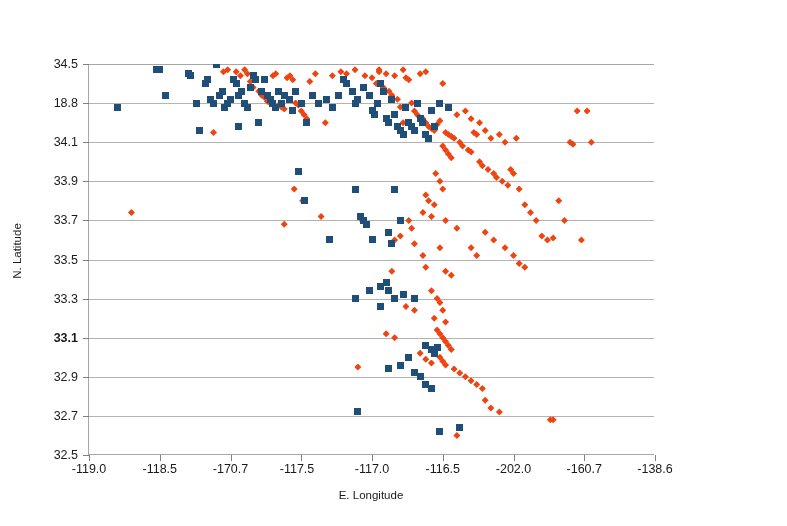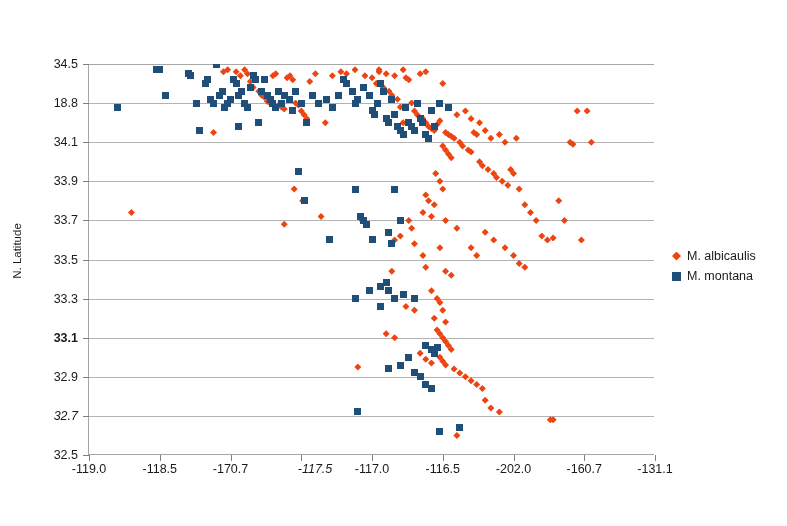--- a/index.html
+++ b/index.html
@@ -366,41 +366,41 @@
         <div class="pt sq" style="left: 370.73px; top: 363.63px; background: rgb(31, 78, 121);"></div>
         <div class="pt sq" style="left: 76.41px; top: 31.28px; background: rgb(31, 78, 121);"></div>
         <div class="pt sq" style="left: 110.37px; top: 66.47px; background: rgb(31, 78, 121);"></div>
         <div class="pt sq" style="left: 149.99px; top: 62.56px; background: rgb(31, 78, 121);"></div>
         <div class="pt sq" style="left: 203.76px; top: 46.92px; background: rgb(31, 78, 121);"></div>
         <div class="pt sq" style="left: 291.49px; top: 242.42px; background: rgb(31, 78, 121);"></div>
         <div class="pt sq" style="left: 348.09px; top: 283.475px; background: rgb(31, 78, 121);"></div>
       </div>
     <div id="y-labels">
         <div class="ylab" style="top: 391px;">32.5</div>
-        <div class="ylab" style="top: 351.9px; font-style: italic;">32.7</div>
+        <div class="ylab" style="top: 351.9px;">32.7</div>
         <div class="ylab" style="top: 312.8px;">32.9</div>
         <div class="ylab" style="top: 273.7px; font-weight: bold;">33.1</div>
         <div class="ylab" style="top: 234.6px;">33.3</div>
         <div class="ylab" style="top: 195.5px;">33.5</div>
         <div class="ylab" style="top: 156.4px;">33.7</div>
         <div class="ylab" style="top: 117.3px;">33.9</div>
         <div class="ylab" style="top: 78.2px;">34.1</div>
         <div class="ylab" style="top: 39.1px;">18.8</div>
         <div class="ylab" style="top: 0px;">34.5</div>
       </div>
     <div id="x-labels">
         <div class="xlab" style="left: 0px;">-119.0</div>
         <div class="xlab" style="left: 70.75px;">-118.5</div>
         <div class="xlab" style="left: 141.5px;">-170.7</div>
-        <div class="xlab" style="left: 226px; font-style: italic;">-117.5</div>
+        <div class="xlab" style="left: 208px;">-117.5</div>
         <div class="xlab" style="left: 283px;">-117.0</div>
         <div class="xlab" style="left: 353.75px;">-116.5</div>
         <div class="xlab" style="left: 424.5px;">-202.0</div>
         <div class="xlab" style="left: 495.25px;">-160.7</div>
-        <div class="xlab" style="left: 566px;">-131.1</div>
+        <div class="xlab" style="left: 566px;">-138.6</div>
       </div>
   <div class="tick-y" style="top: 391px;"></div>
       <div class="tick-y" style="top: 351.9px;"></div>
       <div class="tick-y" style="top: 312.8px;"></div>
       <div class="tick-y" style="top: 273.7px;"></div>
       <div class="tick-y" style="top: 234.6px;"></div>
       <div class="tick-y" style="top: 195.5px;"></div>
       <div class="tick-y" style="top: 156.4px;"></div>
       <div class="tick-y" style="top: 117.3px;"></div>
       <div class="tick-y" style="top: 78.2px;"></div>
@@ -410,26 +410,17 @@
       <div class="tick-x" style="left: 70.75px;"></div>
       <div class="tick-x" style="left: 141.5px;"></div>
       <div class="tick-x" style="left: 212.25px;"></div>
       <div class="tick-x" style="left: 283px;"></div>
       <div class="tick-x" style="left: 353.75px;"></div>
       <div class="tick-x" style="left: 424.5px;"></div>
       <div class="tick-x" style="left: 495.25px;"></div>
       <div class="tick-x" style="left: 566px;"></div>
     </div>
 
+  <div class="axis-title-x">E. Longitude</div>
   <div class="axis-title-y">N. Latitude</div>
 
-  <div class="legend" id="legend">
-      <div class="legend-row">
-        <span class="legend-swatch" style="background: rgb(238, 68, 17); clip-path: polygon(50% 0%, 100% 50%, 50% 100%, 0% 50%);"></span>
-        <span class="legend-label">M. albicaulis</span>
-      </div>
-      <div class="legend-row">
-        <span class="legend-swatch" style="background: rgb(31, 78, 121);"></span>
-        <span class="legend-label">M. montana</span>
-      </div>
-    </div>
 
 </div>
 
 </body></html>

